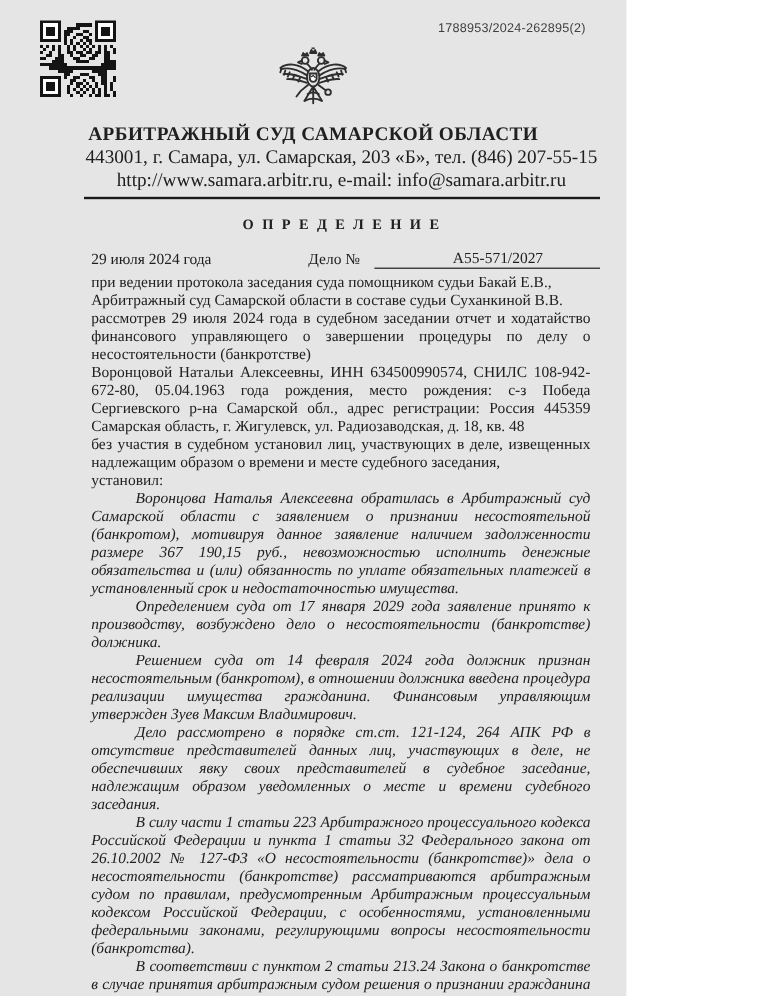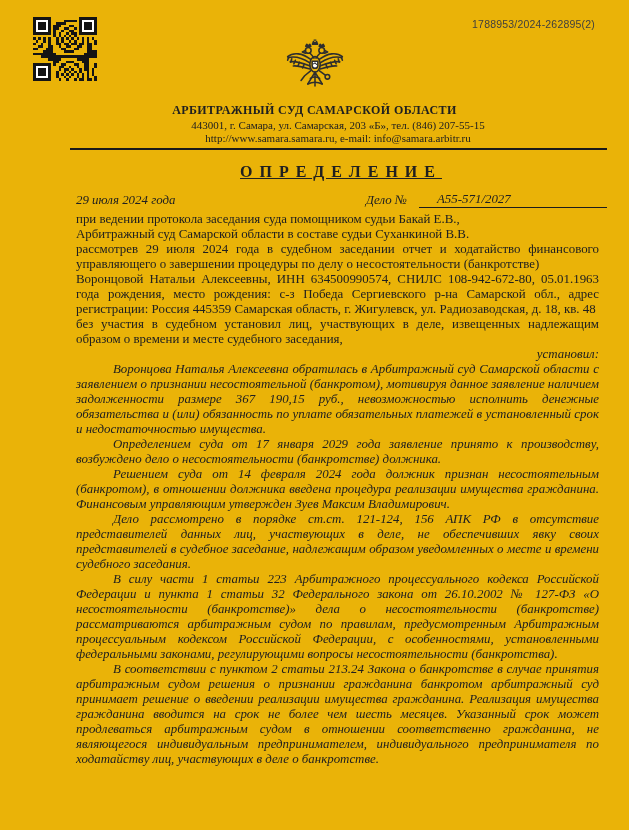--- a/index.html
+++ b/index.html
@@ -1,21 +1,21 @@
 <!DOCTYPE html>
 <html><head>
 <meta charset="utf-8">
 <style>
   * { box-sizing: border-box; margin: 0; padding: 0; }
   html, body { background: #ffffff; }
   .page {
     position: relative;
-    width: 629px;
+    width: 522px;
     height: 830px;
-    background: #eab308;
+    background: #e5e5e5;
     overflow: hidden;
     font-family: "Liberation Serif", "DejaVu Serif", serif;
     color: #202020;
   }
   .qr {
     position: absolute;
     left: 33px;
     top: 17px;
     width: 64px;
     height: 64px;
@@ -31,68 +31,66 @@
     letter-spacing: 0.2px;
   }
   .header-center {
     padding-top: 39px;
     text-align: center;
   }
   .emblem { display: inline-block; width: 62px; height: 58px; }
   .emblem svg { width: 100%; height: 100%; display: block; }
   .court-name {
     margin-top: 2px;
-    font-size: 12px;
+    font-size: 16px;
     font-weight: bold;
     letter-spacing: 0.4px;
   }
   .court-address, .court-web {
-    font-size: 11px;
+    font-size: 16px;
     margin-top: 1px;
     padding-left: 47px;
   }
   .rule {
     margin: 4px 22px 0 70px;
     border-top: 2px solid #1a1a1a;
     height: 0;
   }
   .content {
     margin: 0 30px 0 76px;
     font-size: 12.9px;
     line-height: 15px;
     text-align: justify;
   }
   .title {
     margin-top: 14px;
     text-align: center;
     font-weight: bold;
-    font-size: 16px;
+    font-size: 12px;
     letter-spacing: 7px;
     text-indent: 7px; 
-    text-decoration: underline;
   }
   .case-line {
     margin-top: 13px;
     margin-right: -8px;
     display: flex;
     align-items: flex-end;
-    text-align: left;
-    font-style: italic;
+    text-align: center;
   }
   .case-date { flex: 0 0 auto; }
   .case-label { margin-left: auto; flex: 0 0 auto; }
   .case-value {
     flex: 0 0 188px;
     margin-left: 12px;
     padding-left: 18px;
     border-bottom: 1.5px solid #1c1c1c;
   }
   .intro-block { margin-top: 4px; }
   .intro-line { text-align: justify; }
-  .resolution { text-align: right; font-style: italic; }
+  .resolution { text-align: left; }
   .para { text-indent: 37px; text-align: justify; font-style: italic; }
 </style>
 </head>
 <body>
 
 <div class="page">
 
   <div class="qr">
     <svg id="qr-svg" viewBox="0 0 25 25" shape-rendering="crispEdges">
         <rect x="0" y="0" width="7" height="7" fill="#141414"></rect>
@@ -358,49 +356,49 @@
         <path d="M68 60 L80 69"></path>
         <circle cx="84" cy="72" r="4.5"></circle>
 
         <path d="M60 63 L46 86 M60 63 L60 90 M60 63 L74 86"></path>
         <path d="M46 86 Q60 79 74 86"></path>
         <path d="M51 75 Q60 70 69 75"></path>
       </svg>
     </span>
     <div class="court-name">АРБИТРАЖНЫЙ СУД САМАРСКОЙ ОБЛАСТИ</div>
     <div class="court-address">443001, г. Самара, ул. Самарская, 203 «Б», тел. (846) 207-55-15</div>
-    <div class="court-web">http://www.samara.samara.ru, e-mail: info@samara.arbitr.ru</div>
+    <div class="court-web">http://www.samara.arbitr.ru, e-mail: info@samara.arbitr.ru</div>
   </div>
 
   <div class="rule"></div>
 
   <div class="content">
     <div class="title">ОПРЕДЕЛЕНИЕ</div>
 
     <div class="case-line">
       <span class="case-date">29 июля 2024 года</span>
       <span class="case-label">Дело №</span>
       <span class="case-value">А55-571/2027</span>
     </div>
 
     <div class="intro-block">
 
     <div class="intro-line">при ведении протокола заседания суда помощником судьи Бакай Е.В.,</div>
         <div class="intro-line">Арбитражный суд Самарской области в составе судьи Суханкиной В.В.</div>
         <div class="intro-line">рассмотрев 29 июля 2024 года в судебном заседании отчет и ходатайство финансового управляющего о завершении процедуры по делу о несостоятельности (банкротстве)</div>
-        <div class="intro-line">Воронцовой Натальи Алексеевны, ИНН 634500990574, СНИЛС 108-942-672-80, 05.01.1963 года рождения, место рождения: с-з Победа Сергиевского р-на Самарской обл., адрес регистрации: Россия 445359 Самарская область, г. Жигулевск, ул. Радиозаводская, д. 18, кв. 48</div>
+        <div class="intro-line">Воронцовой Натальи Алексеевны, ИНН 634500990574, СНИЛС 108-942-672-80, 05.04.1963 года рождения, место рождения: с-з Победа Сергиевского р-на Самарской обл., адрес регистрации: Россия 445359 Самарская область, г. Жигулевск, ул. Радиозаводская, д. 18, кв. 48</div>
         <div class="intro-line">без участия в судебном установил лиц, участвующих в деле, извещенных надлежащим образом о времени и месте судебного заседания,</div>
       </div>
 
     <div class="resolution">установил:</div>
 
     <div>
 
     <p class="para">Воронцова Наталья Алексеевна обратилась в Арбитражный суд Самарской области с заявлением о признании несостоятельной (банкротом), мотивируя данное заявление наличием задолженности размере 367 190,15 руб., невозможностью исполнить денежные обязательства и (или) обязанность по уплате обязательных платежей в установленный срок и недостаточностью имущества.</p>
         <p class="para">Определением суда от 17 января 2029 года заявление принято к производству, возбуждено дело о несостоятельности (банкротстве) должника.</p>
         <p class="para">Решением суда от 14 февраля 2024 года должник признан несостоятельным (банкротом), в отношении должника введена процедура реализации имущества гражданина. Финансовым управляющим утвержден Зуев Максим Владимирович.</p>
-        <p class="para">Дело рассмотрено в порядке ст.ст. 121-124, 156 АПК РФ в отсутствие представителей данных лиц, участвующих в деле, не обеспечивших явку своих представителей в судебное заседание, надлежащим образом уведомленных о месте и времени судебного заседания.</p>
+        <p class="para">Дело рассмотрено в порядке ст.ст. 121-124, 264 АПК РФ в отсутствие представителей данных лиц, участвующих в деле, не обеспечивших явку своих представителей в судебное заседание, надлежащим образом уведомленных о месте и времени судебного заседания.</p>
         <p class="para">В силу части 1 статьи 223 Арбитражного процессуального кодекса Российской Федерации и пункта 1 статьи 32 Федерального закона от 26.10.2002 № 127-ФЗ «О несостоятельности (банкротстве)» дела о несостоятельности (банкротстве) рассматриваются арбитражным судом по правилам, предусмотренным Арбитражным процессуальным кодексом Российской Федерации, с особенностями, установленными федеральными законами, регулирующими вопросы несостоятельности (банкротства).</p>
         <p class="para">В соответствии с пунктом 2 статьи 213.24 Закона о банкротстве в случае принятия арбитражным судом решения о признании гражданина банкротом арбитражный суд принимает решение о введении реализации имущества гражданина. Реализация имущества гражданина вводится на срок не более чем шесть месяцев. Указанный срок может продлеваться арбитражным судом в отношении соответственно гражданина, не являющегося индивидуальным предпринимателем, индивидуального предпринимателя по ходатайству лиц, участвующих в деле о банкротстве.</p>
       </div>
   </div>
 
 </div>
 
 </body></html>

